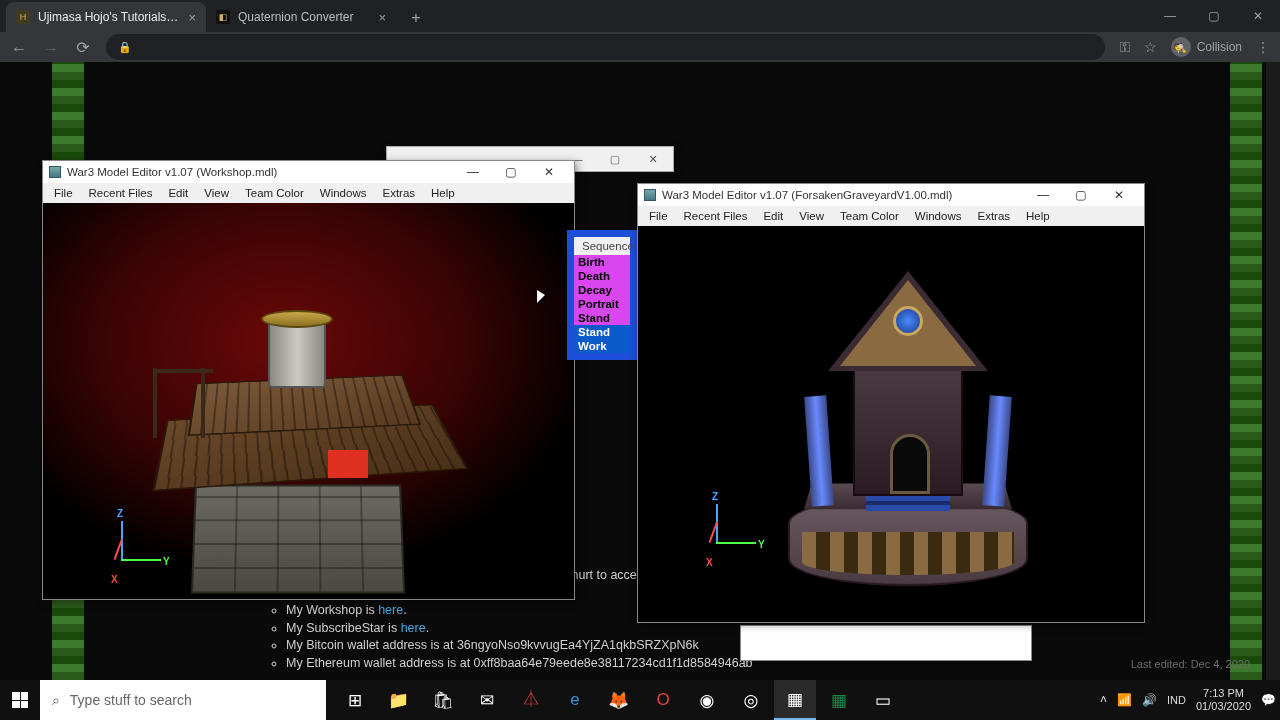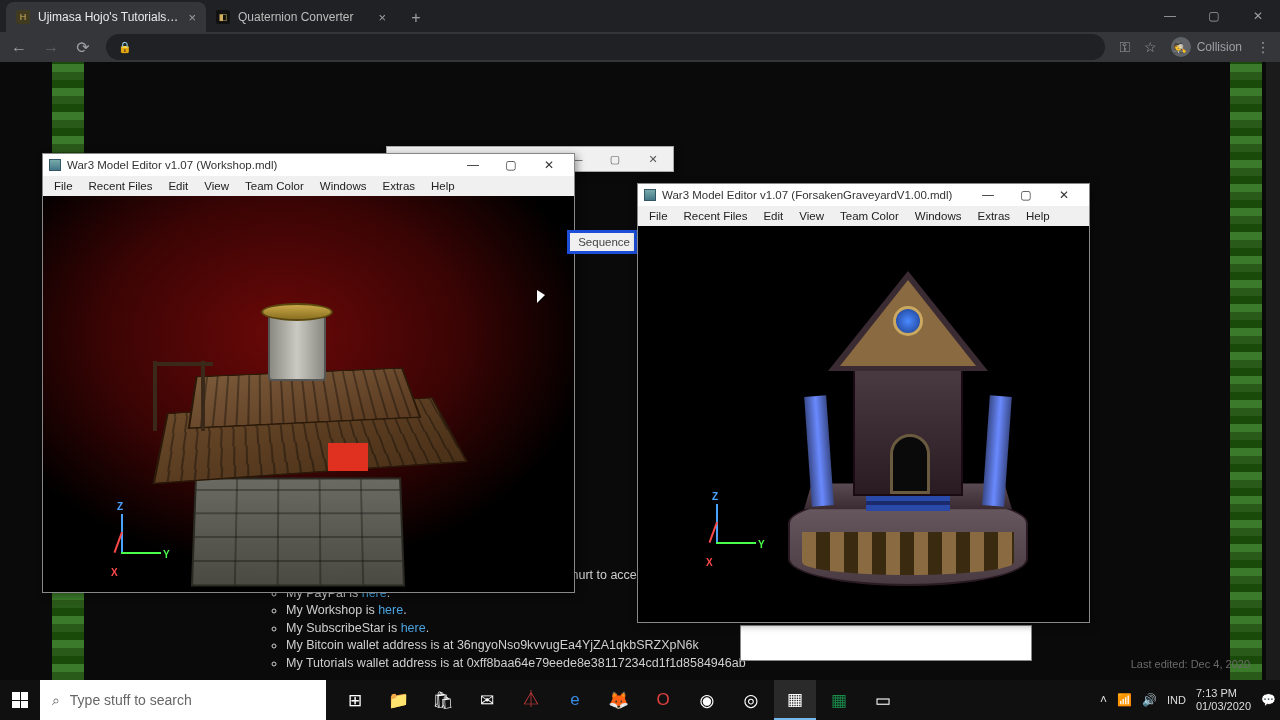--- a/index.html
+++ b/index.html
@@ -31,22 +31,22 @@
 .vine{position:absolute;top:0;width:32px;height:100%;background:repeating-linear-gradient(0deg,#2a5a1a 0 8px,#3a7a2a 8px 16px,#1a4a0a 16px 24px)}
 .vine.l{left:52px}.vine.r{right:18px}
 .post-text{position:absolute;left:250px;top:470px;color:#cfcfcf;font-size:12.5px;line-height:1.4}
 .post-text li{list-style:disc;margin-left:18px}
 .post-text li li{list-style:circle}
 .post-text a{color:#4aa3df}
 .edited{position:absolute;right:30px;bottom:10px;color:#6a6a6a;font-size:11px}
 
 
 .mdl-win{position:absolute;background:#fff;border:1px solid #888;box-shadow:2px 2px 8px rgba(0,0,0,.4)}
-.mdl-win.w1{left:42px;top:91px;width:533px;height:440px}
-.mdl-win.w2{left:637px;top:121px;width:453px;height:440px}
+.mdl-win.w1{left:42px;top:98px;width:533px;height:440px}
+.mdl-win.w2{left:637px;top:121px;width:508px;height:440px}
 .mdl-win.bg1{left:386px;top:84px;width:288px;height:26px;background:#f0f0f0;border:1px solid #aaa}
 .mdl-win.bg1 .winbtns{position:absolute;right:2px;top:2px;display:flex;gap:2px}
 .mdl-win.bg1 .winbtns span{width:36px;height:20px;display:flex;align-items:center;justify-content:center;font-size:11px;color:#555}
 .titlebar{height:22px;background:#fff;display:flex;align-items:center;padding:0 6px;font-size:11.5px;color:#333;gap:6px}
 .titlebar .ic{width:12px;height:12px;background:linear-gradient(#7aa,#478);border:1px solid #356}
 .titlebar .tt{flex:1}
 .winbtns{display:flex}
 .winbtns span{width:38px;height:20px;display:flex;align-items:center;justify-content:center;font-size:12px;color:#333}
 .menubar{height:20px;background:#f0f0f0;display:flex;align-items:center;padding:0 4px;font-size:11.5px;color:#222;gap:2px}
 .menubar span{padding:2px 7px}
@@ -90,21 +90,21 @@
 .m2gem{position:absolute;bottom:270px;left:135px;width:30px;height:30px;background:radial-gradient(#4a8aff,#1a3a8a);border-radius:50%;border:3px solid #caa860}
 .m2pillar{position:absolute;width:22px;height:110px;background:linear-gradient(90deg,#3a4a8a,#6a8aff,#3a4a8a)}
 .m2p1{bottom:100px;left:50px;transform:rotate(-4deg)}
 .m2p2{bottom:100px;right:50px;transform:rotate(4deg)}
 .m2stairs{position:absolute;bottom:95px;left:108px;width:84px;height:40px;background:repeating-linear-gradient(0deg,#2a4aaa 0 6px,#1a2a6a 6px 10px)}
 
 .cursor{position:absolute;left:537px;top:228px;width:10px;height:14px;pointer-events:none;z-index:99}
 .cursor::before{content:"";position:absolute;width:0;height:0;border-left:8px solid #fff;border-top:5px solid transparent;border-bottom:8px solid transparent;filter:drop-shadow(1px 1px 0 #000)}
 
 
-.seq-panel{position:absolute;left:567px;top:168px;width:70px;background:#d946ef;border:3px solid #1d4ed8;font-size:11.5px}
+.seq-panel{position:absolute;left:567px;top:168px;width:70px;background:#d946ef;border:7px solid #1d4ed8;font-size:11.5px}
 .seq-title{height:18px;background:#f0f0f0;padding:1px 4px;display:flex;align-items:center;gap:4px;color:#444}
 .seq-title .ic{width:10px;height:10px;background:linear-gradient(#7aa,#478)}
 .seq-list div{padding:0 4px;font-weight:bold;color:#000;line-height:14px}
 .seq-list .sel{background:#0a5acc;color:#fff}
 
 
 .coll-panel{position:absolute;left:395px;top:528px;width:180px;background:#fff;border:1px solid #888;font-size:11px;padding:2px 4px}
 .coll-panel div{display:flex;align-items:center;gap:6px;padding:1px 0;color:#222}
 .coll-panel .cube{width:12px;height:12px;background:linear-gradient(135deg,#6a9aff,#2a5acc)}
 .white-box{position:absolute;left:740px;top:563px;width:292px;height:36px;background:#fff;border:1px solid #888}
@@ -112,21 +112,21 @@
 
 .taskbar{position:absolute;bottom:0;left:0;right:0;height:40px;background:#101010;display:flex;align-items:center;color:#fff}
 .start{width:40px;height:40px;display:flex;align-items:center;justify-content:center}
 .start-ic{width:16px;height:16px;display:grid;grid-template:1fr 1fr/1fr 1fr;gap:1px}
 .start-ic span{background:#fff}
 .search{width:286px;height:40px;background:#fff;color:#666;display:flex;align-items:center;padding:0 12px;gap:10px;font-size:14px}
 .tb-icons{display:flex;align-items:center;height:40px;margin-left:8px;gap:2px}
 .tb-ic{width:42px;height:40px;display:flex;align-items:center;justify-content:center;font-size:17px}
 .tb-ic.active{background:#2a2a2a;border-bottom:2px solid #76b9ed}
 .tray{margin-left:auto;display:flex;align-items:center;height:40px;padding-right:4px;gap:10px;font-size:11px;color:#ddd}
-.tray .clock{text-align:left;line-height:1.15;font-size:11px}
+.tray .clock{text-align:center;line-height:1.15;font-size:11px}
 .tray-ic{font-size:12px}
 </style>
 </head>
 <body>
 
 <div class="browser-top">
   <div class="tab-strip">
     <div class="tab active">
       <span class="fav">H</span>
       <span class="tx">Ujimasa Hojo's Tutorials | HIVE</span>
@@ -170,21 +170,21 @@
 
   <ul class="post-text">
     <li><span>Check out the map an</span></li>
     <li><span>Follow me on </span><a>Twitter</a>,</li>
     <li><span>While I do these stuff as a hobby, I suppose it wouldn't hurt to accept donations fro</span>
       <ul>
         <li><span>My PayPal is </span><a>here</a><span>.</span></li>
         <li><span>My Workshop is </span><a>here</a><span>.</span></li>
         <li><span>My SubscribeStar is </span><a>here</a><span>.</span></li>
         <li><span>My Bitcoin wallet address is at </span><span>36ngyoNso9kvvugEa4YjZA1qkbSRZXpN6k</span></li>
-        <li><span>My Tutorials wallet address is at </span><span>0xff8baa64e79eede8e38117234cd1f1d8584946ab</span></li>
+        <li><span>My Ethereum wallet address is at </span><span>0xff8baa64e79eede8e38117234cd1f1d8584946ab</span></li>
       </ul>
     </li>
   </ul>
   <div class="edited">Last edited: Dec 4, 2020</div>
 
   <div class="white-box"></div>
 
   <div class="mdl-win bg1">
     <div class="winbtns">
       <span>—</span>
@@ -234,20 +234,28 @@
         <span class="x" style="left:10px;bottom:-4px">X</span>
       </div>
     </div>
   </div>
 
   <div class="seq-panel">
     <div class="seq-title">
         <span class="ic"></span>
         <span>Sequence</span>
       </div>
+    <div class="seq-list">
+      <div>Birth</div>
+      <div>Death</div>
+      <div>Decay</div>
+      <div>Portrait</div>
+      <div>Stand</div>
+      <div class="sel">Stand Work</div>
+    </div>
   </div>
 
 
   <div class="mdl-win w2">
     <div class="titlebar">
       <span class="ic"></span>
       <span class="tt">War3 Model Editor v1.07 (ForsakenGraveyardV1.00.mdl)</span>
       <div class="winbtns">
         <span>—</span>
         <span>▢</span>

